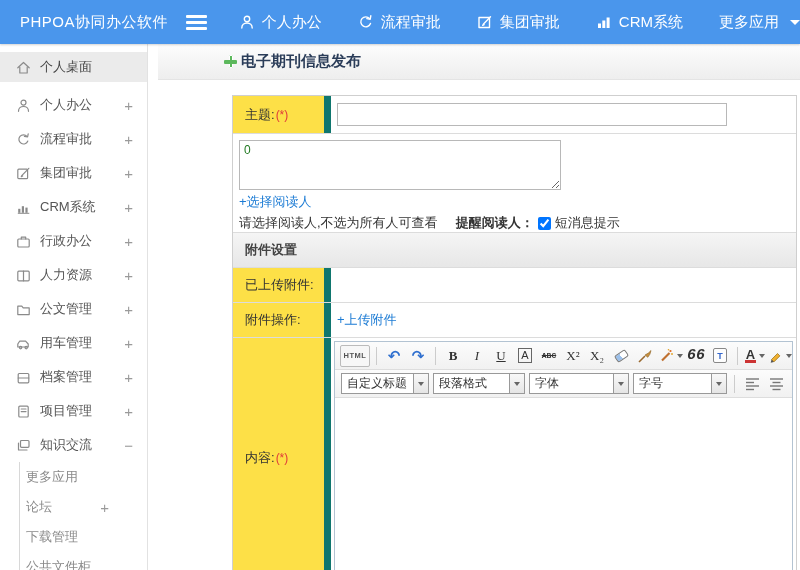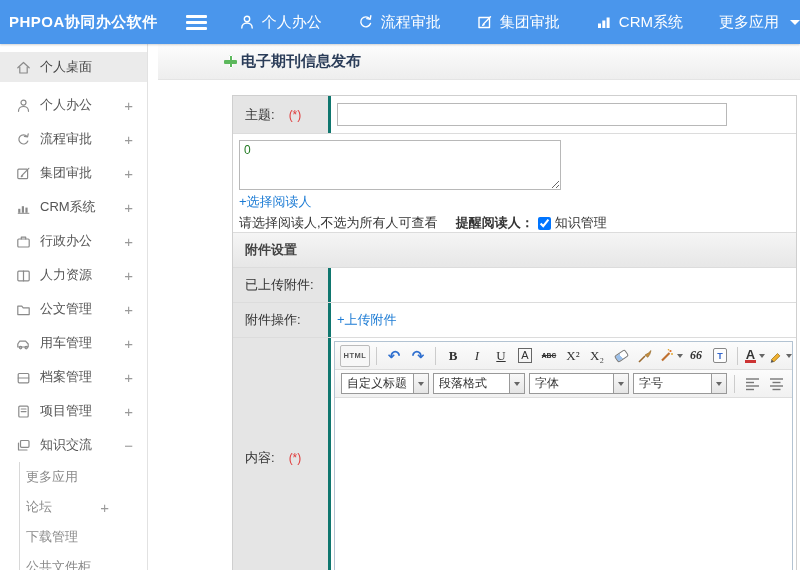--- a/index.html
+++ b/index.html
@@ -3,21 +3,21 @@
 <meta charset="utf-8">
 <style>
   * { margin:0; padding:0; box-sizing:border-box; }
   html,body { width:800px; height:570px; overflow:hidden; background:#fff;
     font-family:"Liberation Sans","DejaVu Sans",sans-serif; }
 
   
   .topbar { position:absolute; left:0; top:0; width:800px; height:44px;
     background:#4a96ec; display:flex; align-items:center; color:#fff;
     box-shadow:0 1px 2px rgba(0,0,0,.18); z-index:10; }
-  .logo { font-size:15px; font-weight:bold; padding-left:9px; width:196px; letter-spacing:.5px; }
+  .logo { font-size:15px; font-weight:normal; padding-left:20px; width:196px; letter-spacing:.5px; }
   .hamburger { width:22px; height:15px; display:flex; flex-direction:column;
     justify-content:space-between; cursor:pointer; margin-right:32px; }
   .hamburger span { display:block; height:3px; background:#fff; border-radius:1px; }
   .topnav { display:flex; align-items:center; gap:36px; font-size:15px; }
   .topnav-item { display:flex; align-items:center; gap:7px; cursor:pointer; white-space:nowrap; }
   .topnav-item svg { display:block; }
   .caret-down { width:0; height:0; border-left:5px solid transparent;
     border-right:5px solid transparent; border-top:5px solid #fff; margin-left:4px; }
 
   
@@ -42,22 +42,22 @@
   .plus-icon::before { content:""; position:absolute; left:4.5px; top:0; width:4px; height:13px;
     background:#5cb85c; border-radius:1px; box-shadow:0 0 0 1px #fff inset; }
   .plus-icon::after { content:""; position:absolute; top:4.5px; left:0; height:4px; width:13px;
     background:#5cb85c; border-radius:1px; }
   .page-title { font-size:15px; font-weight:bold; color:#2b3d59; }
 
   
   .form-table { position:absolute; left:83px; top:51px; width:565px;
     border:1px solid #cfcfcf; border-bottom:none; font-size:13px; color:#333; }
   .f-row { display:flex; border-bottom:1px solid #dcdcdc; }
-  .f-label { width:98px; flex:0 0 98px; background:#e5e5e5; border-right:3px solid #0f766e;
-    display:flex; align-items:center; padding-left:12px; gap:14px; }
+  .f-label { width:98px; flex:0 0 98px; background:#fde047; border-right:7px solid #0f766e;
+    display:flex; align-items:center; padding-left:12px; gap:1px; }
   .f-value { flex:1; display:flex; align-items:center; padding-left:6px; min-width:0; }
   .req { color:#e03a3a; font-size:12px; }
   .row-subject { height:38px; }
   .subject-input { width:390px; height:23px; border:1px solid #b8b8b8; outline:none;
     padding:0 4px; font-size:13px; }
   .row-readers { height:99px; }
   .row-readers .f-value { flex-direction:column; align-items:flex-start; justify-content:flex-start; padding-top:6px; }
   .readers-area { width:322px; height:52px; border:1px solid #b8b8b8; resize:both;
     font-size:12px; color:#227a22; padding:2px 4px; outline:none; font-family:"Liberation Sans",sans-serif; }
   .link { color:#1c7bd4; text-decoration:none; font-size:13px; cursor:pointer; }
@@ -81,21 +81,21 @@
   .tb-sep { width:1px; height:18px; background:#ccc; margin:0 5px; flex:0 0 1px; }
   .btn-html { border:1px solid #bbb; background:#f7f7f7; font-size:7.5px; font-weight:bold;
     color:#555; width:30px; letter-spacing:.5px; }
   .glyph-undo,.glyph-redo { color:#2f6fce; font-weight:bold; font-size:15px; font-family:"DejaVu Sans",sans-serif; }
   .glyph-serif { font-family:"Liberation Serif",serif; }
   .b-bold { font-weight:bold; }
   .b-italic { font-style:italic; }
   .b-under { text-decoration:underline; }
   .b-box { border:1px solid #666; font-size:11px; padding:0 2px; line-height:13px; }
   .b-strike { font-size:8px; text-decoration:line-through; font-weight:bold; letter-spacing:0;font-family:Liberation Mono, monospace; }
-  .b-quote { font-family:Liberation Serif, serif; font-weight:bold; font-style:italic; font-size:12px; }
+  .b-quote { font-family:Liberation Mono, monospace; font-weight:bold; font-style:italic; font-size:15px; }
   .i-eraser { width:13px; height:8px; border:1px solid #777; border-radius:2px;
     background:linear-gradient(90deg,#9cc0ea 45%,#fff 45%); transform:rotate(-35deg); }
   .paste-t { width:14px; height:15px; border:1px solid #888; border-radius:2px; background:#fdfdfd;
     display:flex; align-items:center; justify-content:center; font-size:9px; font-weight:bold; color:#3366cc; }
   .mini-caret { width:0; height:0; border-left:3.5px solid transparent; border-right:3.5px solid transparent;
     border-top:4px solid #666; margin-left:3px; }
   .fore-a { font-size:13px; font-weight:bold; line-height:11px; border-bottom:3px solid #cc3333; padding:0 1px; }
   .ed-select { display:flex; align-items:center; height:21px; border:1px solid #999; background:#fff;
     font-size:12px; color:#333; margin:0 2px; cursor:pointer; flex:0 0 auto; }
   .ed-select .sel-txt { padding:0 5px; flex:1; white-space:nowrap; overflow:hidden; }
@@ -317,21 +317,21 @@
     </div>
 
     <div class="f-row row-readers">
       <div class="f-value">
         <textarea class="readers-area" style="">0</textarea>
         <a class="link readers-link">+选择阅读人</a>
         <div class="readers-hint">
           <span>请选择阅读人,不选为所有人可查看</span>
           <span class="remind">提醒阅读人：</span>
           <input type="checkbox" checked="checked" style="">
-          <span>知识管理</span>
+          <span>短消息提示</span>
         </div>
       </div>
     </div>
 
     <div class="f-row row-section">
       <span>附件设置</span>
     </div>
 
     <div class="f-row row-plain">
       <div class="f-label">

